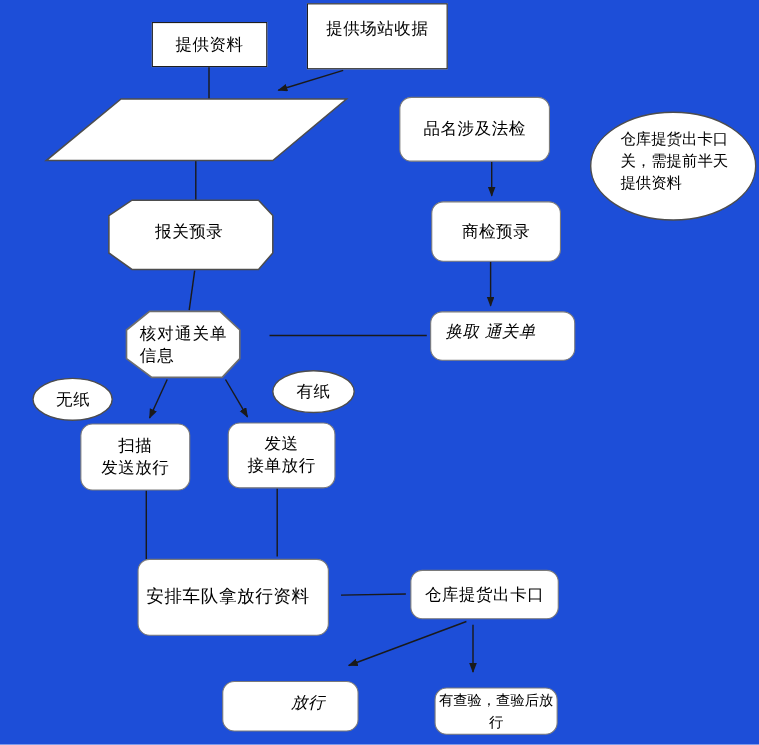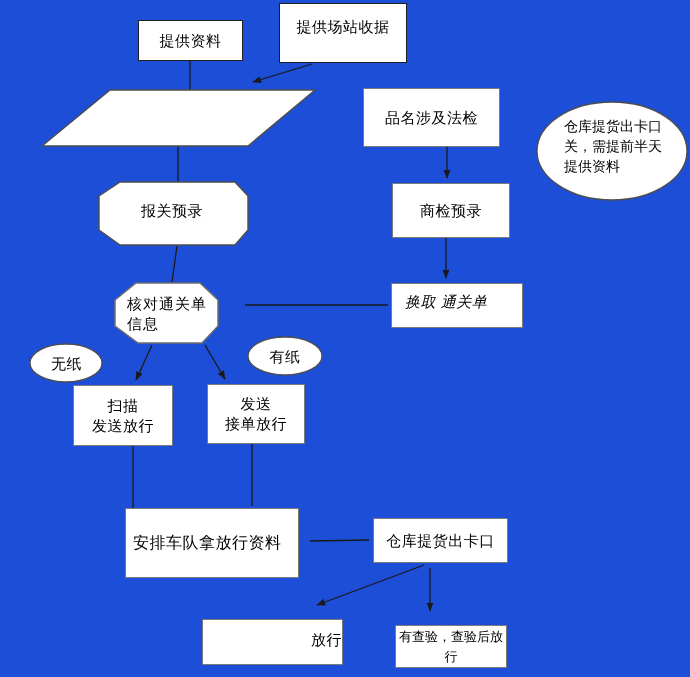--- a/index.html
+++ b/index.html
@@ -8,37 +8,37 @@
     font-family:"Liberation Sans","DejaVu Sans",sans-serif;color:#000;
     overflow:hidden;
   }
   .layer{position:absolute;left:0;top:0;z-index:1;}
   .node{
     position:absolute;box-sizing:border-box;background:#fff;z-index:2;
     display:flex;align-items:center;justify-content:center;text-align:center;
     font-size:15px;letter-spacing:0.5px;line-height:20px;
   }
   .rect{border:1.5px solid #1f1f1f;}
-  .round{border:1.4px solid #7a7a7a;border-radius:1px;}
+  .round{border:1.4px solid #7a7a7a;border-radius:11px;}
   .col{flex-direction:column;}
   .shape-label{
     position:absolute;z-index:3;font-size:15px;letter-spacing:0.5px;
     line-height:20px;text-align:center;
   }
   
   .n-provide-docs{left:138px;top:20px;width:105px;height:41px;}
   .n-station-receipt{left:279px;top:3px;width:128px;height:60px;align-items:flex-start;padding-top:13px;}
   .n-product-law{left:363px;top:88px;width:137px;height:59px;}
   .n-inspect-pre{left:392px;top:183px;width:118px;height:55px;}
   .n-exchange{left:391px;top:283px;width:132px;height:45px;align-items:flex-start;justify-content:flex-start;padding:8px 0 16px 13px;text-align:left;font-style:italic;}
   .n-scan{left:73px;top:385px;width:100px;height:61px;}
   .n-send{left:207px;top:384px;width:98px;height:60px;}
   .n-fleet{left:125px;top:508px;width:174px;height:70px;justify-content:flex-start;padding-left:7px;font-size:16px;}
   .n-pickup{left:373px;top:518px;width:135px;height:45px;}
-  .n-release{left:202px;top:619px;width:141px;height:46px;align-items:flex-start;justify-content:flex-end;padding:10px 0 0 32px;}
+  .n-release{left:202px;top:619px;width:124px;height:46px;align-items:flex-start;justify-content:center;padding:10px 0 0 32px;font-style:italic;}
   .n-inspect-release{left:395px;top:625px;width:112px;height:43px;font-size:13px;letter-spacing:0;}
   
   .l-proposal{left:104px;top:107px;width:125px;}
   .l-customs-pre{left:99px;top:201px;width:146px;}
   .l-verify{left:127px;top:294px;width:92px;text-align:left;letter-spacing:1px;}
   .l-nopaper{left:30px;top:354px;width:73px;}
   .l-paper{left:248px;top:347px;width:74px;}
   .l-note{left:564px;top:116px;width:106px;text-align:left;font-size:14px;letter-spacing:0;}
 </style>
 </head>

